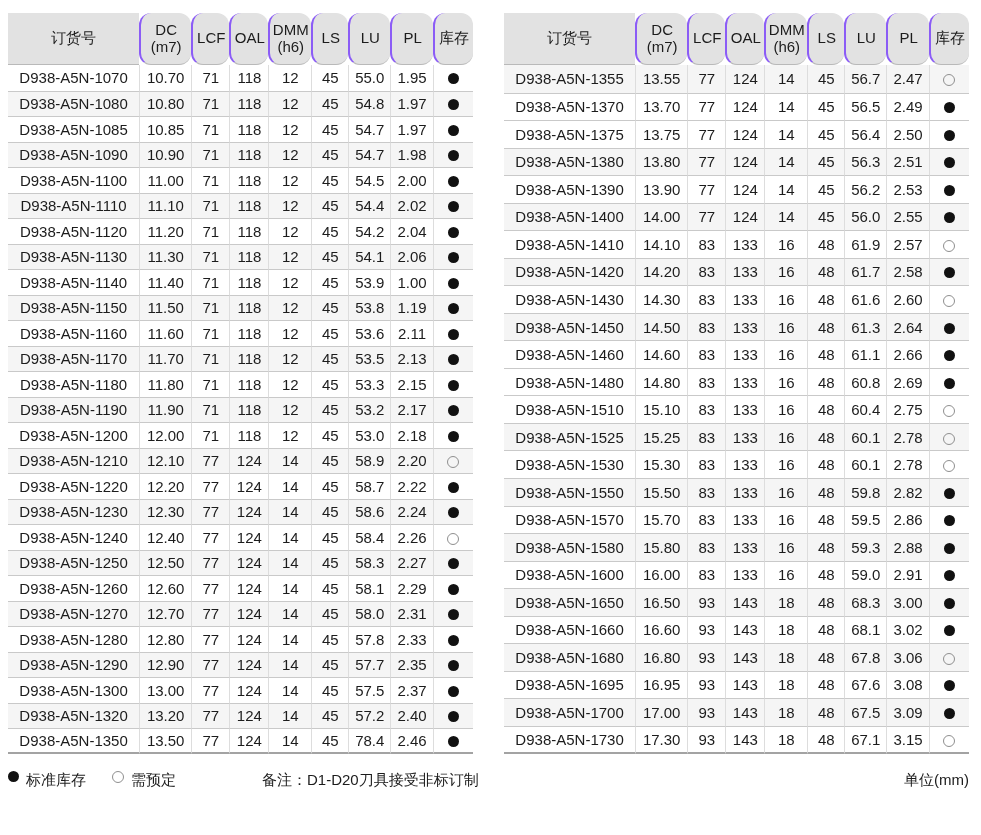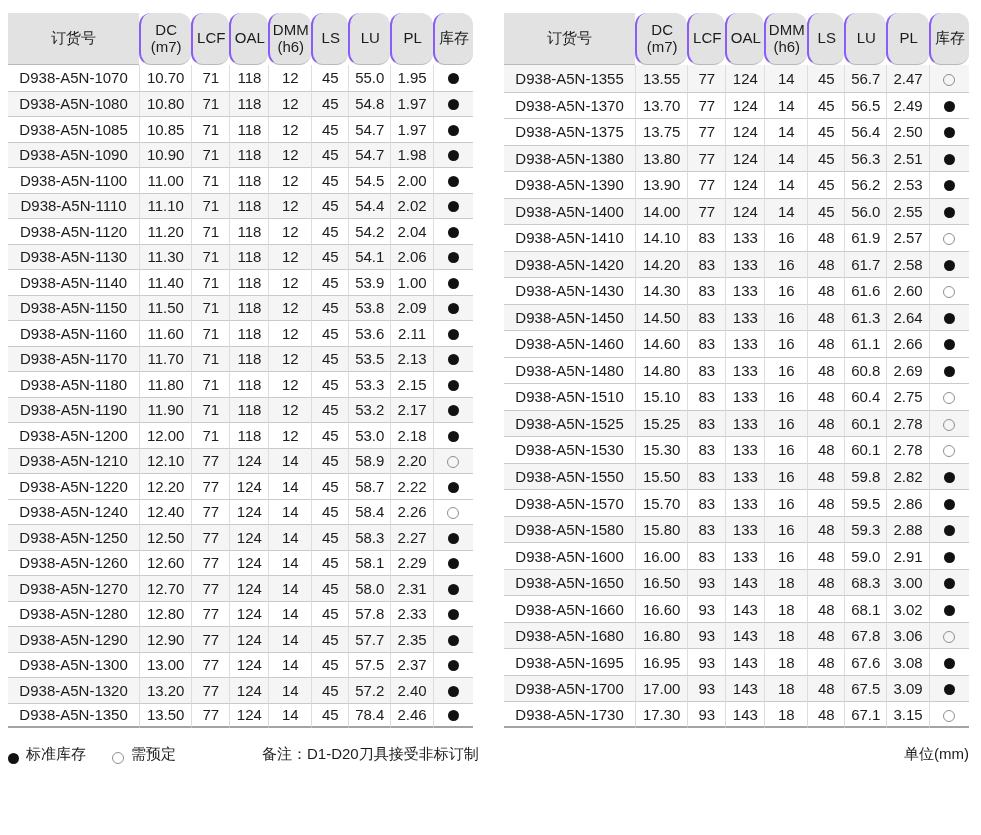--- a/index.html
+++ b/index.html
@@ -60,21 +60,21 @@
   .footer {
     position: relative;
     height: 26px;
     margin-top: 15px;
     font-size: 15px;
   }
   .legend {
     position: absolute; left: 0; top: 2px;
     display: flex; gap: 26px; align-items: center;
   }
-  .legend-item { display: flex; gap: 7px; align-items: flex-end; }
+  .legend-item { display: flex; gap: 7px; align-items: flex-start; }
   .note { position: absolute; left: 254px; top: 2px; }
   .unit { position: absolute; right: 0; top: 2px; }
 </style>
 </head>
 <body>
 
 <div class="page">
   <div class="tables">
 
     <table class="spec">
@@ -205,21 +205,21 @@
             <td><span class="dot filled"></span></td>
           </tr>
           <tr class="shade">
             <td>D938-A5N-1150</td>
             <td>11.50</td>
             <td>71</td>
             <td>118</td>
             <td>12</td>
             <td>45</td>
             <td>53.8</td>
-            <td>2.09</td>
+            <td>1.19</td>
             <td><span class="dot filled"></span></td>
           </tr>
           <tr>
             <td>D938-A5N-1160</td>
             <td>11.60</td>
             <td>71</td>
             <td>118</td>
             <td>12</td>
             <td>45</td>
             <td>53.6</td>
@@ -283,20 +283,31 @@
           </tr>
           <tr>
             <td>D938-A5N-1220</td>
             <td>12.20</td>
             <td>77</td>
             <td>124</td>
             <td>14</td>
             <td>45</td>
             <td>58.7</td>
             <td>2.22</td>
+            <td><span class="dot filled"></span></td>
+          </tr>
+          <tr class="shade">
+            <td>D938-A5N-1230</td>
+            <td>12.30</td>
+            <td>77</td>
+            <td>124</td>
+            <td>14</td>
+            <td>45</td>
+            <td>58.6</td>
+            <td>2.24</td>
             <td><span class="dot filled"></span></td>
           </tr>
           <tr>
             <td>D938-A5N-1240</td>
             <td>12.40</td>
             <td>77</td>
             <td>124</td>
             <td>14</td>
             <td>45</td>
             <td>58.4</td>

